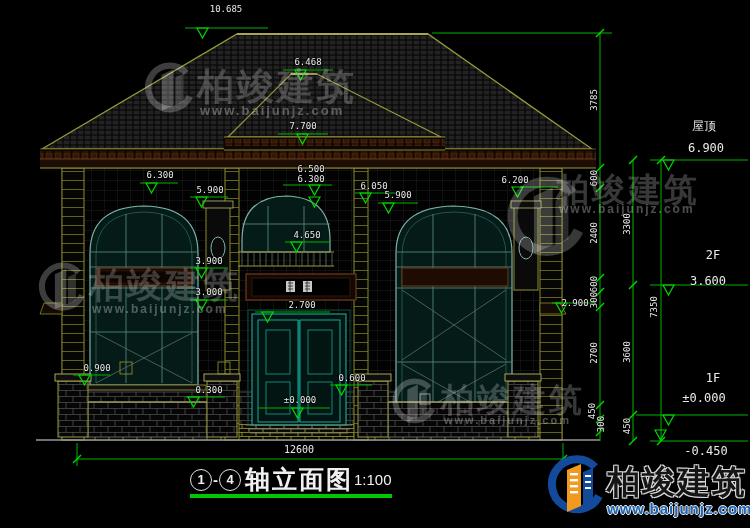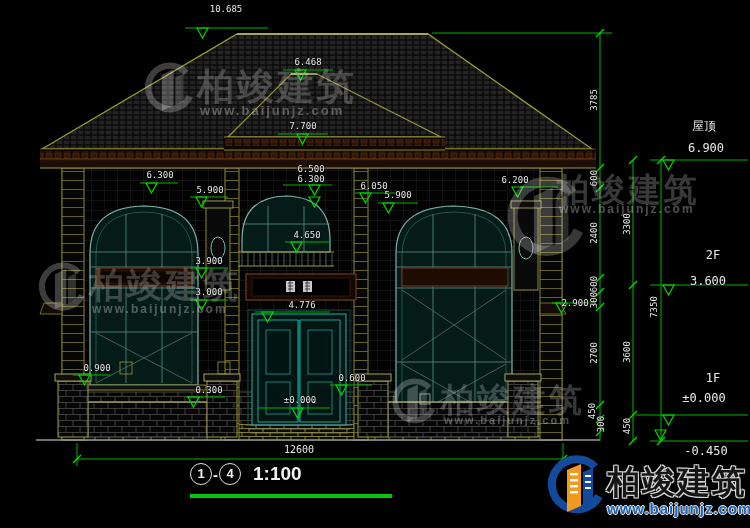--- a/index.html
+++ b/index.html
@@ -14,21 +14,21 @@
   .wm{position:absolute;color:rgba(255,255,255,0.22);font-weight:bold;white-space:nowrap;z-index:5;
       letter-spacing:3px;}
   .wm-url{position:absolute;color:rgba(255,255,255,0.30);font-weight:bold;letter-spacing:2px;z-index:5;
       white-space:nowrap;}
   .wm-icon{position:absolute;z-index:5;}
   .titleblock{position:absolute;left:190px;top:463px;display:flex;align-items:center;z-index:7;color:#f0f0f0;}
   .circ{display:inline-block;width:20px;height:20px;border:1.5px solid #e0e0e0;border-radius:50%;
         font-size:13px;line-height:20px;text-align:center;font-weight:bold;}
   .tdash{font-size:15px;font-weight:bold;margin:0 1px;}
   .tlabel{font-size:25px;font-weight:bold;letter-spacing:2px;margin-left:4px;}
-  .tscale{font-size:19px;font-weight:bold;margin-left:12px;}
+  .tscale{font-size:15px;font-weight:normal;margin-left:1px;}
   .t-underline{position:absolute;left:190px;top:494px;width:202px;height:4px;background:#00c800;z-index:7;}
   .logo{position:absolute;left:543px;top:452px;display:flex;align-items:center;z-index:8;}
   .logo-text{margin-left:4px;}
   .logo-brand{font-size:33px;font-weight:bold;color:#161616;letter-spacing:2px;line-height:36px;
       text-shadow:-1px -1px 0 #d8d8d8,1px -1px 0 #d8d8d8,-1px 1px 0 #d8d8d8,1px 1px 0 #d8d8d8;}
   .logo-url{font-size:15px;font-weight:bold;color:#1b63b5;letter-spacing:1px;
       text-shadow:-1px 0 0 #e8e8e8,1px 0 0 #e8e8e8,0 -1px 0 #e8e8e8,0 1px 0 #e8e8e8;}
 </style>
 </head>
 <body>
@@ -281,21 +281,21 @@
   <div class="ann" style="left:288px;top:174px;width:46px">6.300</div>
   <div class="ann" style="left:140px;top:170px;width:40px">6.300</div>
   <div class="ann" style="left:190px;top:185px;width:40px">5.900</div>
   <div class="ann" style="left:352px;top:181px;width:44px">6.050</div>
   <div class="ann" style="left:376px;top:190px;width:44px">5.900</div>
   <div class="ann" style="left:494px;top:175px;width:42px">6.200</div>
   <div class="ann" style="left:283px;top:230px;width:48px">4.650</div>
   <div class="ann" style="left:188px;top:256px;width:42px">3.900</div>
   <div class="ann" style="left:188px;top:287px;width:42px">3.000</div>
   <div class="ann" style="left:556px;top:298px;width:38px">2.900</div>
-  <div class="ann" style="left:278px;top:300px;width:48px">4.776</div>
+  <div class="ann" style="left:278px;top:300px;width:48px">2.700</div>
   <div class="ann" style="left:76px;top:363px;width:42px">0.900</div>
   <div class="ann" style="left:190px;top:385px;width:38px">0.300</div>
   <div class="ann" style="left:332px;top:373px;width:40px">0.600</div>
   <div class="ann" style="left:272px;top:395px;width:56px">±0.000</div>
   <div class="ann" style="left:267px;top:444px;width:64px;font-size:10px">12600</div>
 
   <div class="ann ann-lg" style="left:684px;top:118px;width:40px">屋顶</div>
   <div class="ann ann-lg" style="left:678px;top:141px;width:56px">6.900</div>
   <div class="ann ann-lg" style="left:698px;top:248px;width:30px">2F</div>
   <div class="ann ann-lg" style="left:680px;top:274px;width:56px">3.600</div>
@@ -313,20 +313,21 @@
   <div class="chain" style="left:601px;top:424px">300</div>
   <div class="chain" style="left:627px;top:224px">3300</div>
   <div class="chain" style="left:627px;top:352px">3600</div>
   <div class="chain" style="left:627px;top:426px">450</div>
   <div class="chain" style="left:654px;top:307px">7350</div>
 
   <div class="titleblock">
     <span class="circ">1</span>
     <span class="tdash">-</span>
     <span class="circ">4</span>
+    <span class="tlabel">轴立面图</span>
     <span class="tscale">1:100</span>
   </div>
   <div class="t-underline"></div>
 
   <div class="logo">
     <span>
       <svg viewBox="0 0 60 64" width="60" height="72">
         <path d="M52 11 A25 25 0 1 0 56 40" fill="none" stroke="#134a9c" stroke-width="8"></path>
         <polygon points="24,14 38,8 38,50 24,56" fill="#f29a1d"></polygon>
         <rect x="27" y="17" width="8" height="2.4" fill="#fff"></rect>

